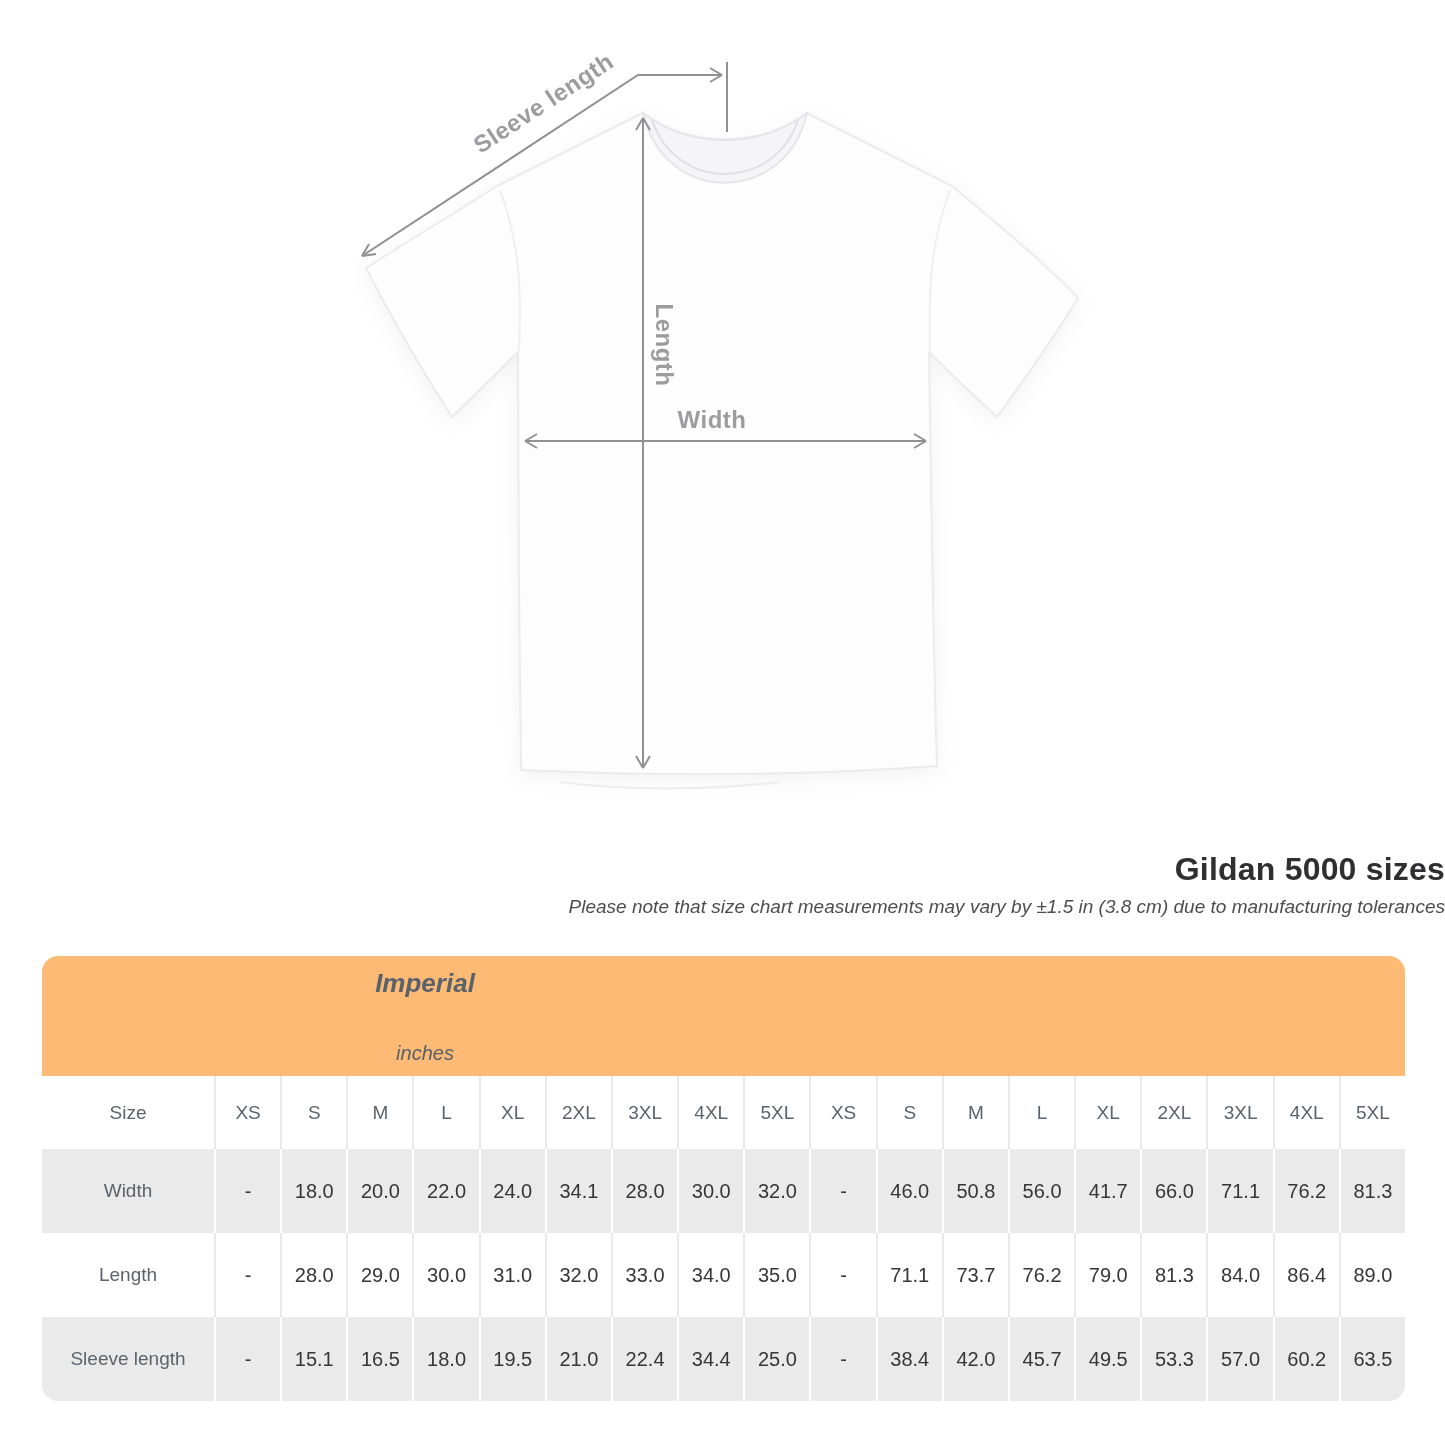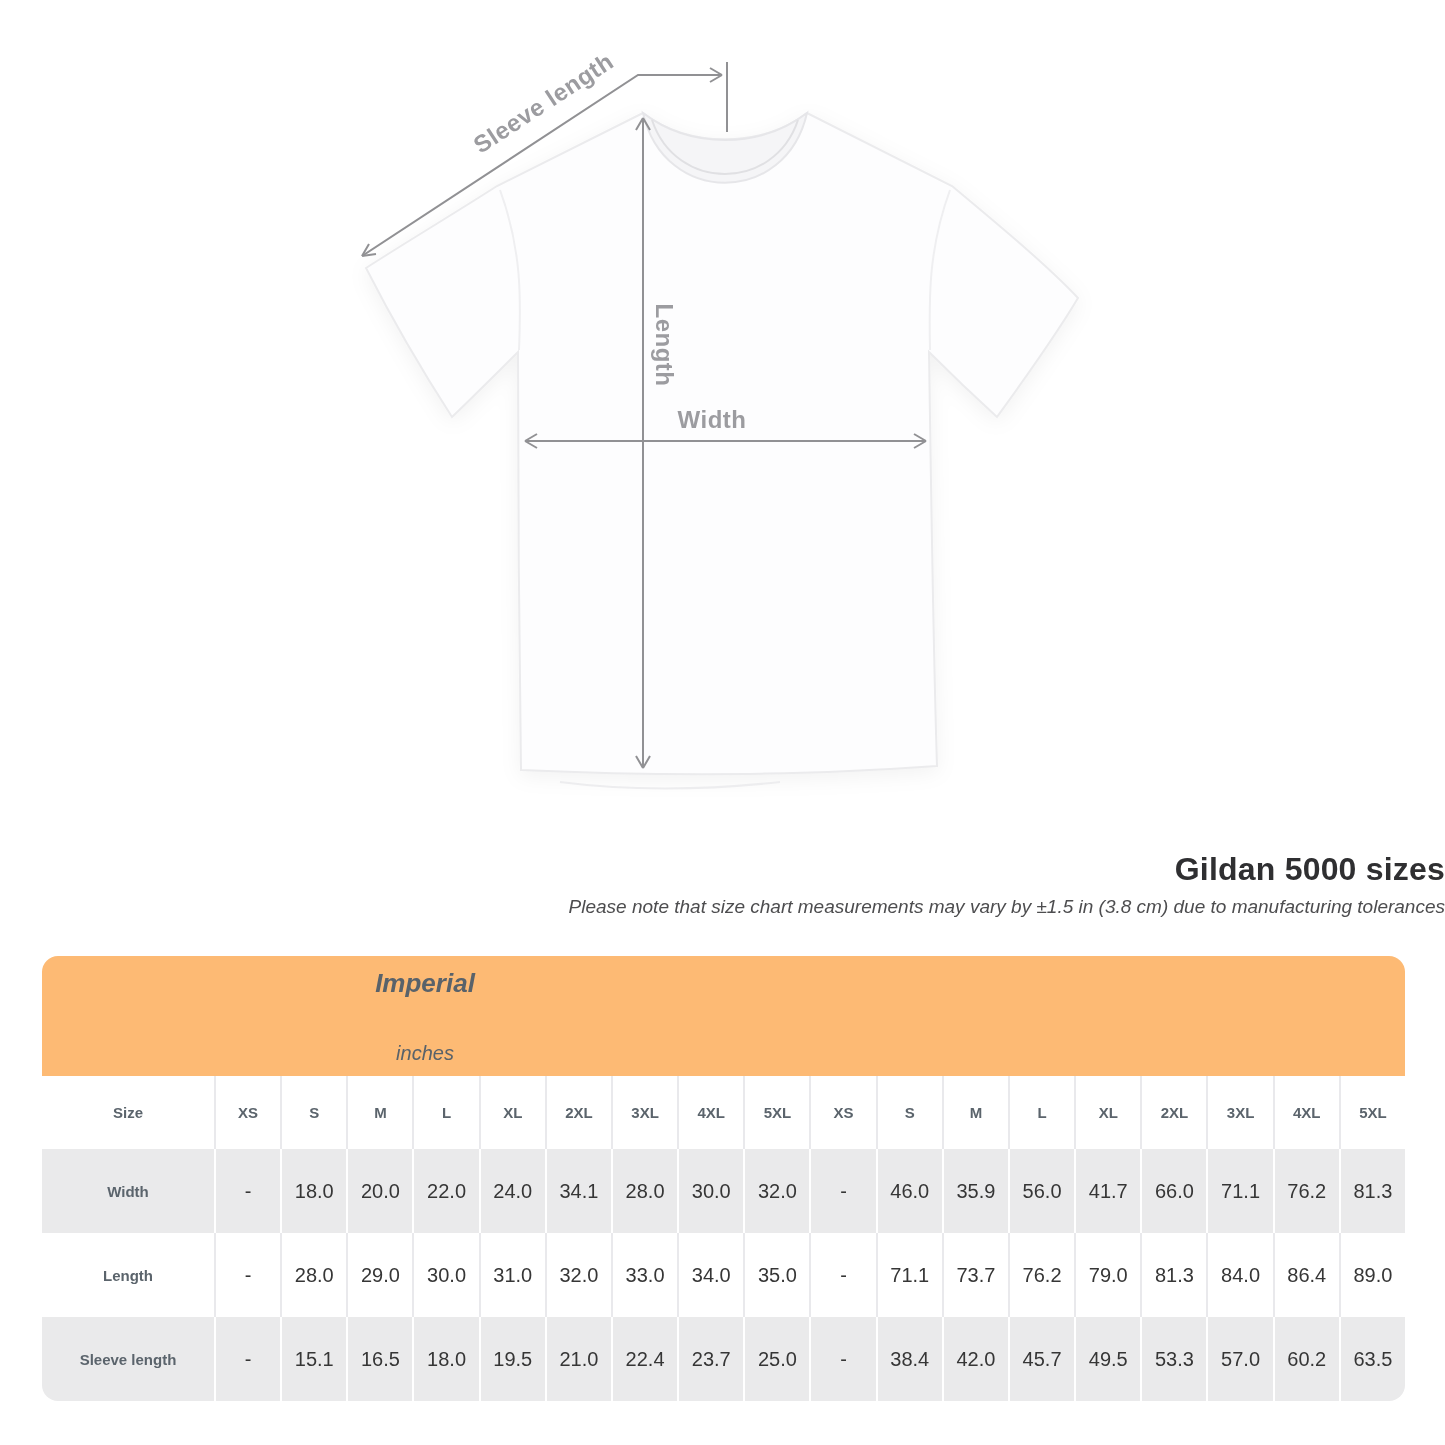--- a/index.html
+++ b/index.html
@@ -46,21 +46,21 @@
   }
   .trow.header-row{height:73px;}
   .trow.data{height:84px;}
   .trow.gray{background:#eaeaeb;}
   .cell{
     display:flex;align-items:center;justify-content:center;
     border-left:2px solid #e9e9ec;
   }
   .cell:first-child{border-left:none;}
   .gray .cell{border-left-color:#ffffff;}
-  .label-cell,.head-cell{font-size:15px;font-weight:bold;color:#5b646c;}
+  .label-cell,.head-cell{font-size:19px;font-weight:normal;color:#5b646c;}
   .val-cell{font-size:20px;color:#363636;}
 </style>
 </head>
 <body>
 
 <div class="diagram">
   <svg width="1445" height="845" viewBox="0 0 1445 845">
 
     <g>
       <path class="shirt-shape" d="M 643,113
@@ -155,21 +155,21 @@
         <div class="cell val-cell">18.0</div>
         <div class="cell val-cell">20.0</div>
         <div class="cell val-cell">22.0</div>
         <div class="cell val-cell">24.0</div>
         <div class="cell val-cell">34.1</div>
         <div class="cell val-cell">28.0</div>
         <div class="cell val-cell">30.0</div>
         <div class="cell val-cell">32.0</div>
         <div class="cell val-cell">-</div>
         <div class="cell val-cell">46.0</div>
-        <div class="cell val-cell">35.9</div>
+        <div class="cell val-cell">50.8</div>
         <div class="cell val-cell">56.0</div>
         <div class="cell val-cell">41.7</div>
         <div class="cell val-cell">66.0</div>
         <div class="cell val-cell">71.1</div>
         <div class="cell val-cell">76.2</div>
         <div class="cell val-cell">81.3</div>
       </div>
       <div class="trow data white">
         <div class="cell label-cell">Length</div>
         <div class="cell val-cell">-</div>
@@ -193,21 +193,21 @@
       </div>
       <div class="trow data gray">
         <div class="cell label-cell">Sleeve length</div>
         <div class="cell val-cell">-</div>
         <div class="cell val-cell">15.1</div>
         <div class="cell val-cell">16.5</div>
         <div class="cell val-cell">18.0</div>
         <div class="cell val-cell">19.5</div>
         <div class="cell val-cell">21.0</div>
         <div class="cell val-cell">22.4</div>
-        <div class="cell val-cell">23.7</div>
+        <div class="cell val-cell">34.4</div>
         <div class="cell val-cell">25.0</div>
         <div class="cell val-cell">-</div>
         <div class="cell val-cell">38.4</div>
         <div class="cell val-cell">42.0</div>
         <div class="cell val-cell">45.7</div>
         <div class="cell val-cell">49.5</div>
         <div class="cell val-cell">53.3</div>
         <div class="cell val-cell">57.0</div>
         <div class="cell val-cell">60.2</div>
         <div class="cell val-cell">63.5</div>

